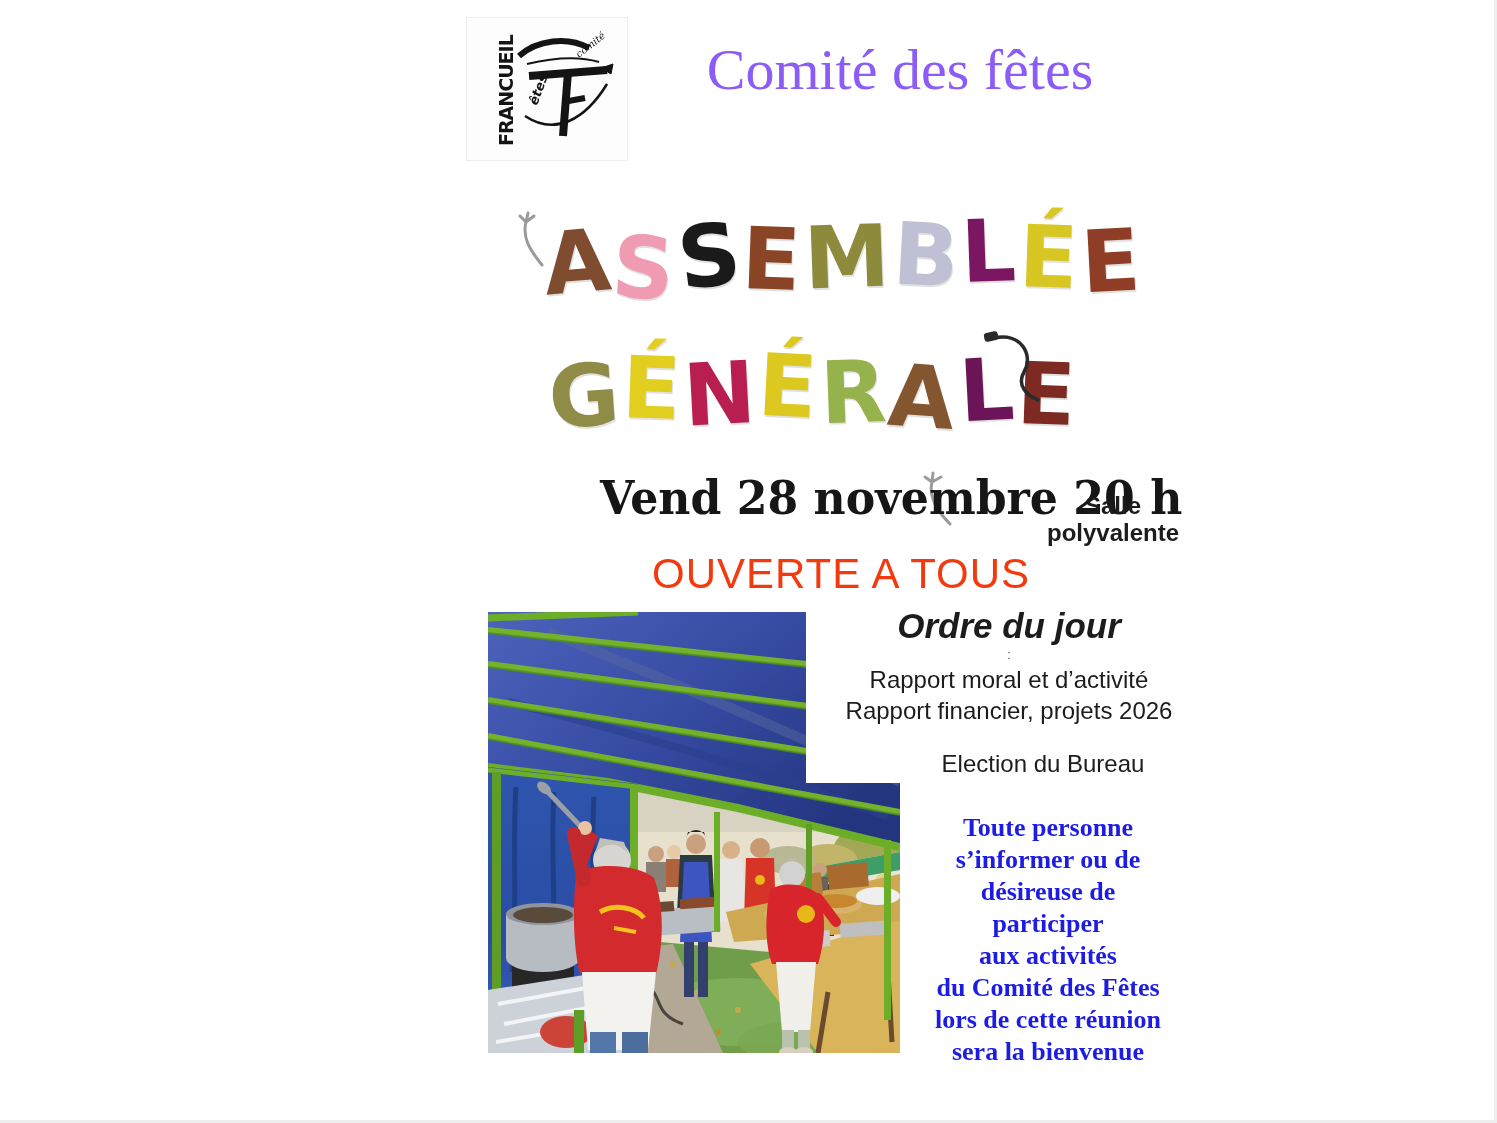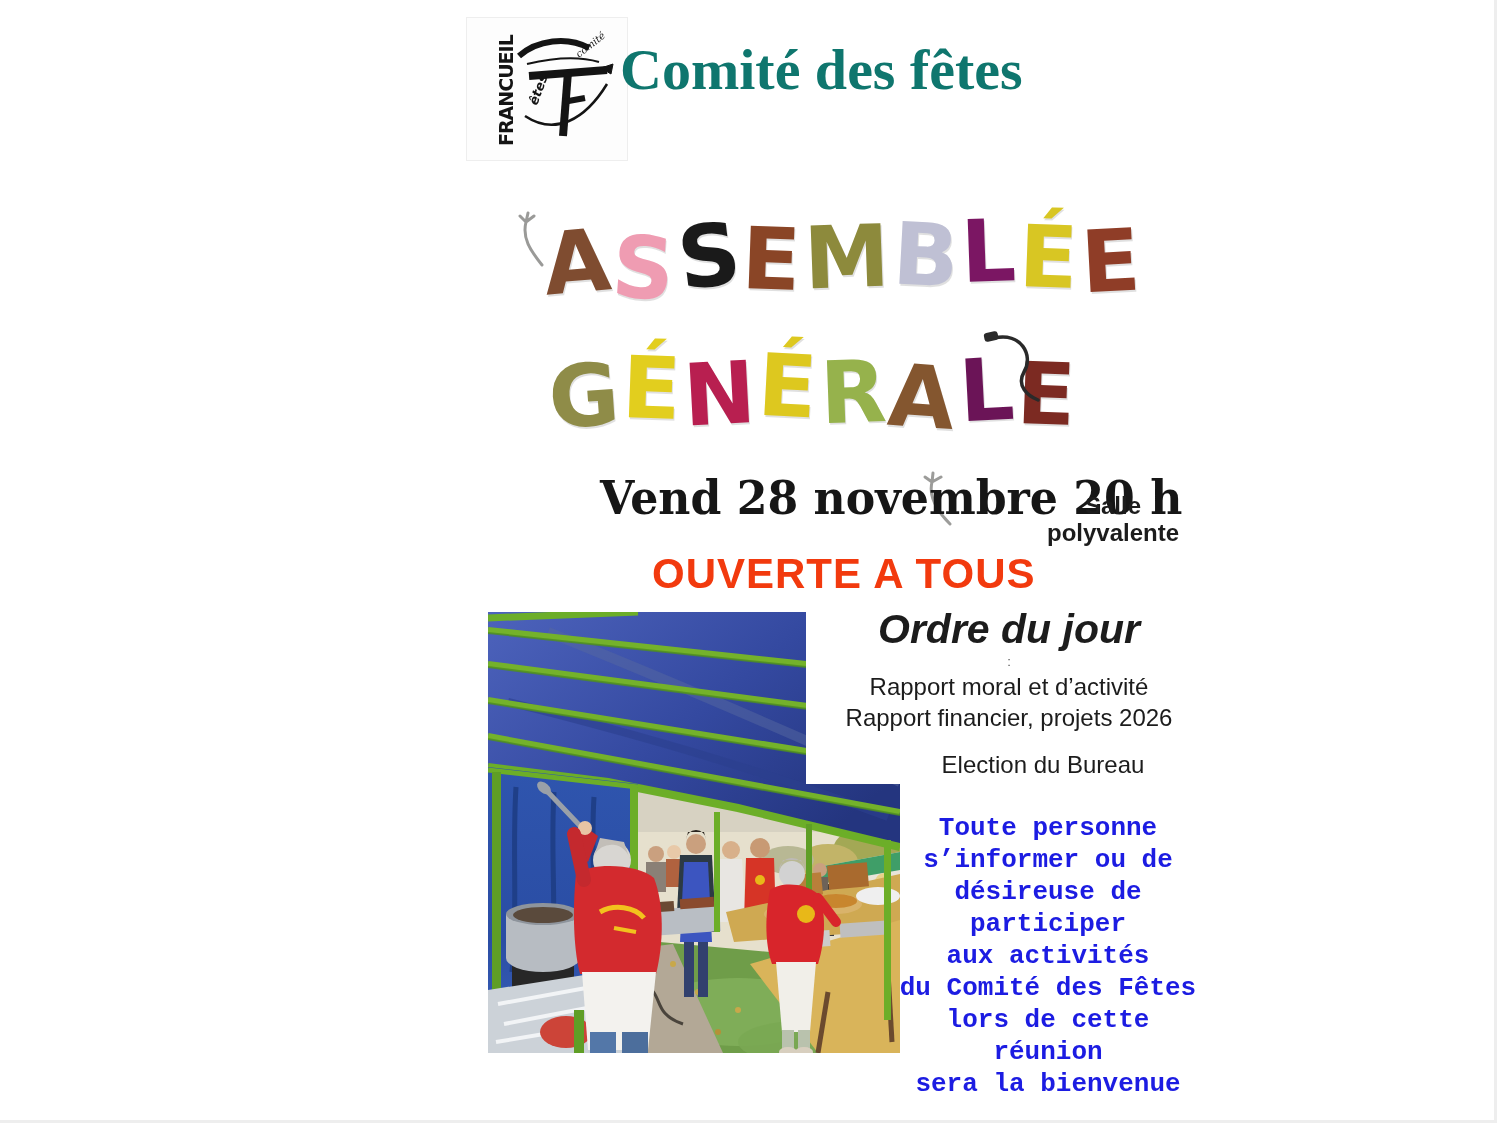--- a/index.html
+++ b/index.html
@@ -4,58 +4,58 @@
 <style>
   html,body{margin:0;padding:0;background:#ffffff;}
   .page{position:relative;width:1497px;height:1123px;background:#ffffff;overflow:hidden;
         font-family:"Liberation Sans",sans-serif;border-right:3px solid #eee;border-bottom:3px solid #eee;box-sizing:border-box;}
 
   
   .logo-box{position:absolute;left:467px;top:18px;width:160px;height:142px;background:#fdfdfd;
             box-shadow:0 0 0 1px #eeeeee;}
 
   
-  .org-title{position:absolute;left:620px;top:26px;width:560px;text-align:left;
-             font-family:"Liberation Serif",serif;font-weight:bold;color:#0f766e;
+  .org-title{position:absolute;left:620px;top:26px;width:560px;text-align:center;
+             font-family:"Liberation Serif",serif;font-weight:normal;color:#8b5cf6;
              font-size:58px;line-height:88px;white-space:nowrap;}
 
   
   .knit-row{position:absolute;height:130px;white-space:nowrap;
             font-family:"DejaVu Sans",sans-serif;font-weight:900;font-size:86px;}
   .knit-row-1{left:543px;top:206px;}
   .knit-row-2{left:548px;top:338px;}
   .knit-letter{display:inline-block;margin-right:3px;text-shadow:1px 2px 0 rgba(0,0,0,0.12);}
 
   .decor{position:absolute;}
 
   
   .date-line{position:absolute;left:600px;top:470px;
              font-family:"DejaVu Serif",serif;font-weight:bold;color:#161616;
              font-size:47px;white-space:nowrap;transform:scaleX(0.94);transform-origin:left top;}
   .venue{position:absolute;left:1038px;top:476px;width:150px;text-align:center;
          font-size:24px;font-weight:bold;color:#1c1c1c;line-height:27px;margin-top:16px;}
 
   .open-all{position:absolute;left:652px;top:550px;width:372px;text-align:center;
-            color:#f23a0e;font-weight:700;font-size:42px;letter-spacing:1px;white-space:nowrap;}
+            color:#f23a0e;font-weight:400;font-size:42px;letter-spacing:1px;white-space:nowrap;}
 
   
   .photo{position:absolute;left:488px;top:612px;width:412px;height:441px;overflow:hidden;}
 
   
   .agenda{position:absolute;left:806px;top:596px;width:406px;background:#ffffff;
           text-align:center;color:#1c1c1c;padding-bottom:4px;}
-  .agenda-heading{font-weight:bold;font-style:italic;font-size:41px;margin-top:10px;}
+  .agenda-heading{font-weight:bold;font-style:italic;font-size:35px;margin-top:10px;}
   .agenda-colon{font-size:13px;color:#555;line-height:14px;margin:2px 0;}
   .agenda-list{font-size:24px;line-height:31px;}
-  .agenda-line:nth-child(3),.agenda-line:nth-child(4){transform:translateX(34px);margin-top:16px;}
+  .agenda-line:nth-child(3),.agenda-line:nth-child(4){transform:translateX(34px);margin-top:22px;}
   .agenda-line:nth-child(4){margin-top:0;}
 
   
   .invite{position:absolute;left:898px;top:812px;width:300px;text-align:center;
-          font-family:Liberation Mono, monospace;font-weight:bold;color:#1c1ce2;
+          font-family:Liberation Serif, serif;font-weight:bold;color:#1c1ce2;
           font-size:26px;line-height:32px;}
 </style>
 </head>
 <body>
 
 <div class="page">
 
   <div class="logo-box">
     <svg width="160" height="142" viewBox="0 0 160 142">
       <g fill="none" stroke="#141414">

